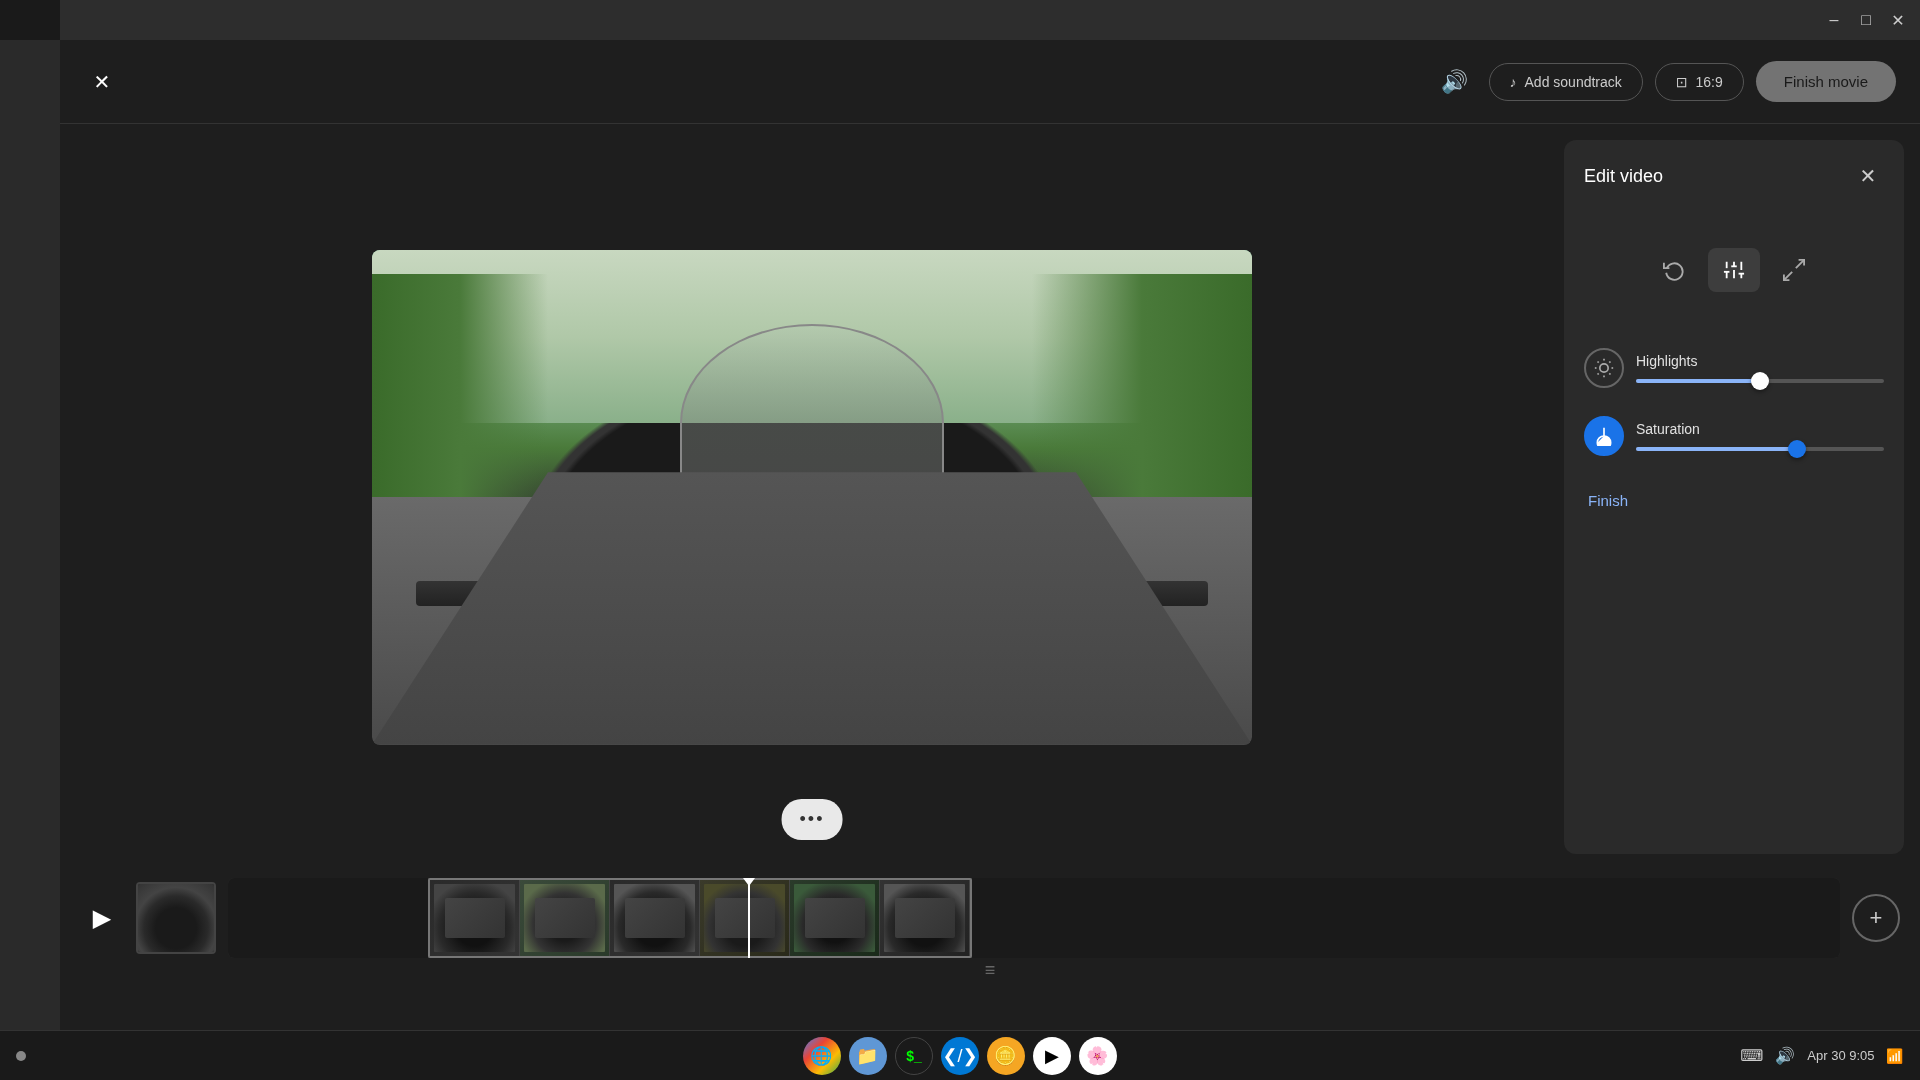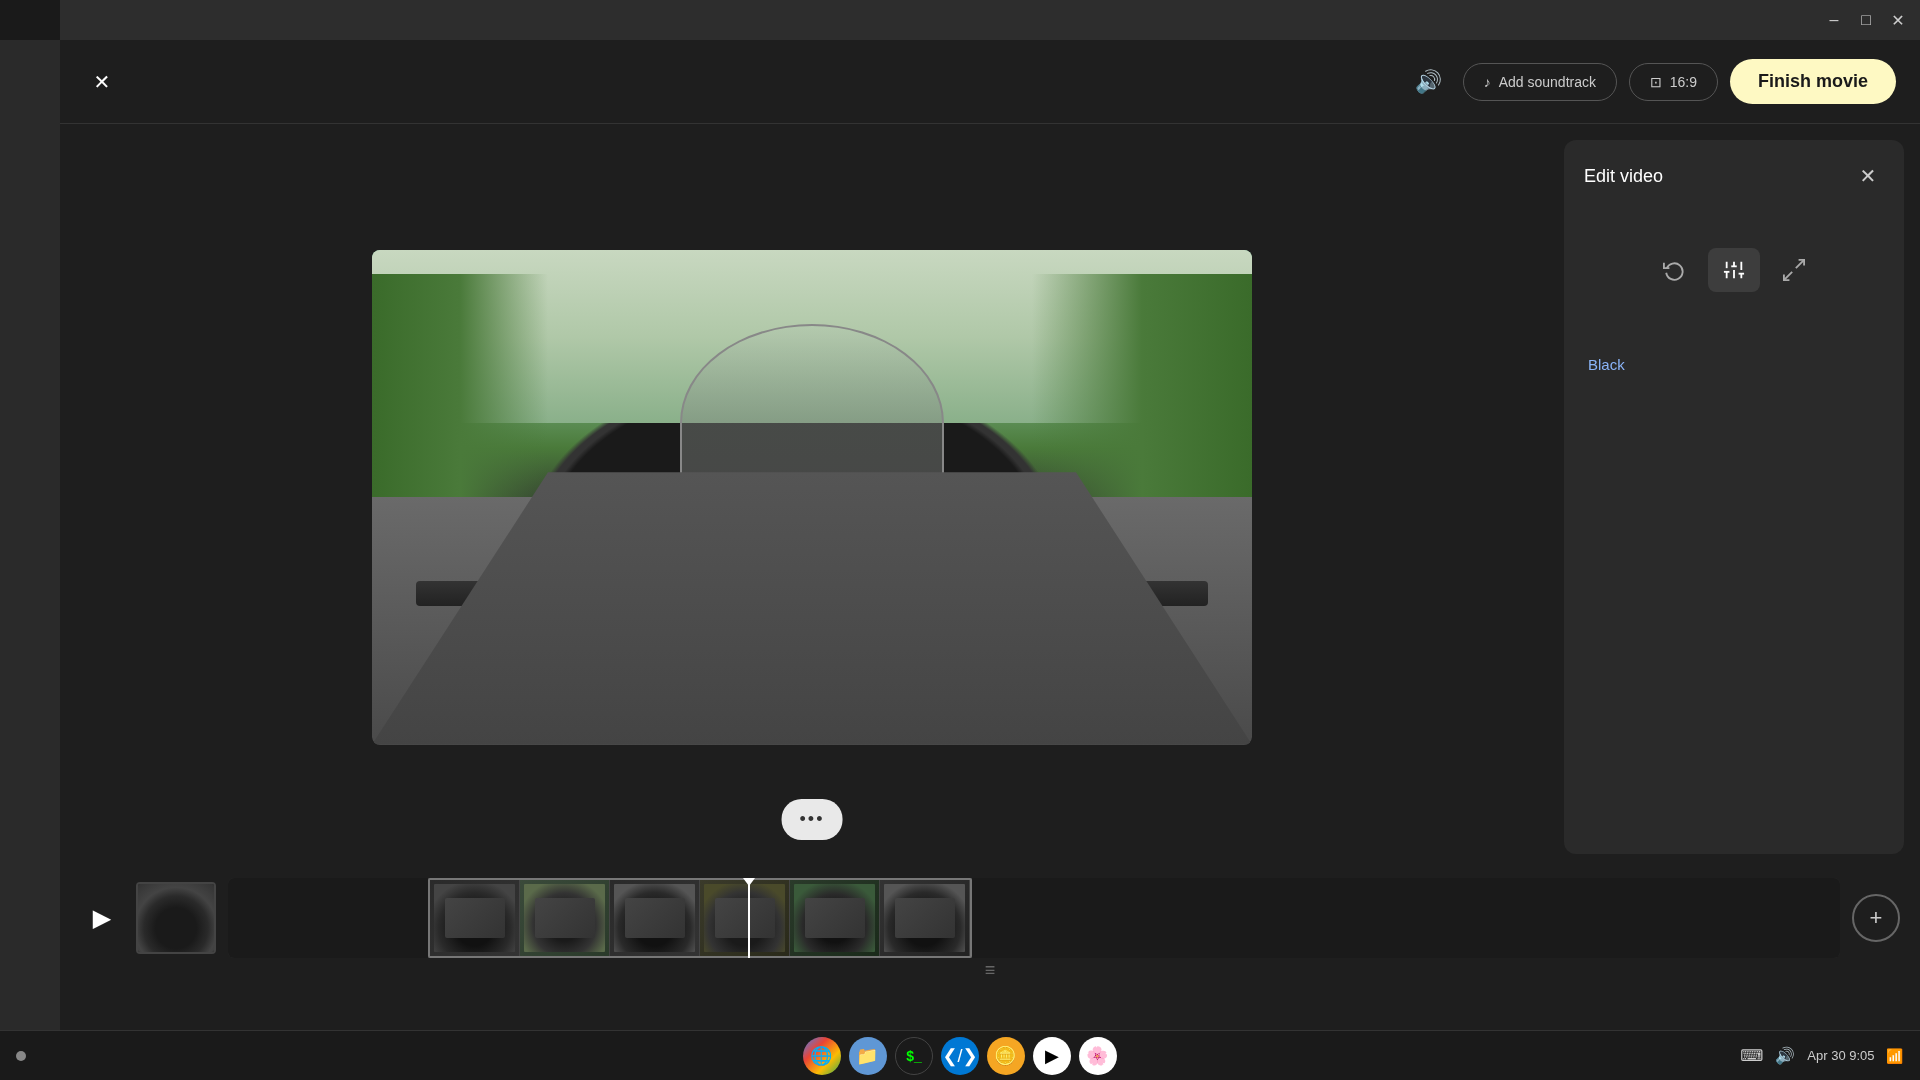--- a/index.html
+++ b/index.html
@@ -94,28 +94,28 @@
       background: transparent;
       border: 1px solid #555;
       color: #ccc;
       padding: 10px 20px;
       border-radius: 24px;
       cursor: pointer;
       font-size: 14px;
       display: flex; align-items: center; gap: 8px;
     }
     .finish-btn {
-      background: #fef9c3;
+      background: #737373;
       border: none;
       color: #1a1a1a;
       padding: 12px 28px;
       border-radius: 24px;
       cursor: pointer;
-      font-size: 18px;
-      font-weight: 700;
+      font-size: 15px;
+      font-weight: 400;
     }
 
     
     .content-area {
       flex: 1;
       display: flex;
       flex-direction: row;
       overflow: hidden;
     }
 
@@ -578,28 +578,66 @@
             <line x1="23" y1="1" x2="14" y2="10"></line>
             <polyline points="1 17 1 23 7 23"></polyline>
             <line x1="1" y1="23" x2="10" y2="14"></line>
           </svg>
         </button>
       </div>
 
       <div class="sliders-section">
 
         
+        <div class="slider-row">
+          <div class="slider-icon">
+            <svg width="20" height="20" viewBox="0 0 24 24" fill="none" stroke="#aaa" stroke-width="2">
+              <circle cx="12" cy="12" r="5"></circle>
+              <line x1="12" y1="1" x2="12" y2="3"></line>
+              <line x1="12" y1="21" x2="12" y2="23"></line>
+              <line x1="4.22" y1="4.22" x2="5.64" y2="5.64"></line>
+              <line x1="18.36" y1="18.36" x2="19.78" y2="19.78"></line>
+              <line x1="1" y1="12" x2="3" y2="12"></line>
+              <line x1="21" y1="12" x2="23" y2="12"></line>
+              <line x1="4.22" y1="19.78" x2="5.64" y2="18.36"></line>
+              <line x1="18.36" y1="5.64" x2="19.78" y2="4.22"></line>
+            </svg>
+          </div>
+          <div class="slider-container">
+            <div class="slider-label">Highlights</div>
+            <div class="slider-track">
+              <div class="slider-fill" style="width: 50%;"></div>
+              <div class="slider-thumb" style="left: 50%;"></div>
+            </div>
+          </div>
+        </div>
 
         
 
         
 
         
-
-        <button class="reset-btn">Black</button>
+        <div class="slider-row">
+          <div class="slider-icon active">
+            <svg width="20" height="20" viewBox="0 0 24 24" fill="none" stroke="#fff" stroke-width="2">
+              <path d="M12 2v10"></path>
+              <path d="M12 12 A8 8 0 0 1 12 28 A8 8 0 0 1 4 20 L12 12Z" fill="#fff" stroke="none"></path>
+              <circle cx="12" cy="20" r="8" stroke="#fff" fill="none"></circle>
+            </svg>
+          </div>
+          <div class="slider-container">
+            <div class="slider-label">Saturation</div>
+            <div class="slider-track">
+              <div class="slider-fill" style="width: 65%;"></div>
+              <div class="slider-thumb" style="left: 65%; background: #1a73e8;"></div>
+            </div>
+          </div>
+        </div>
+
+        <button class="reset-btn">Finish</button>
       </div>
     </div>
 
   </div>
 
   <div class="timeline-area">
     <div class="timeline-row">
       <button class="play-btn">▶</button>
 
       <div style="width:80px;height:72px;background:#1a1a1a;border-radius:4px;overflow:hidden;flex-shrink:0;border:2px solid #444;">

